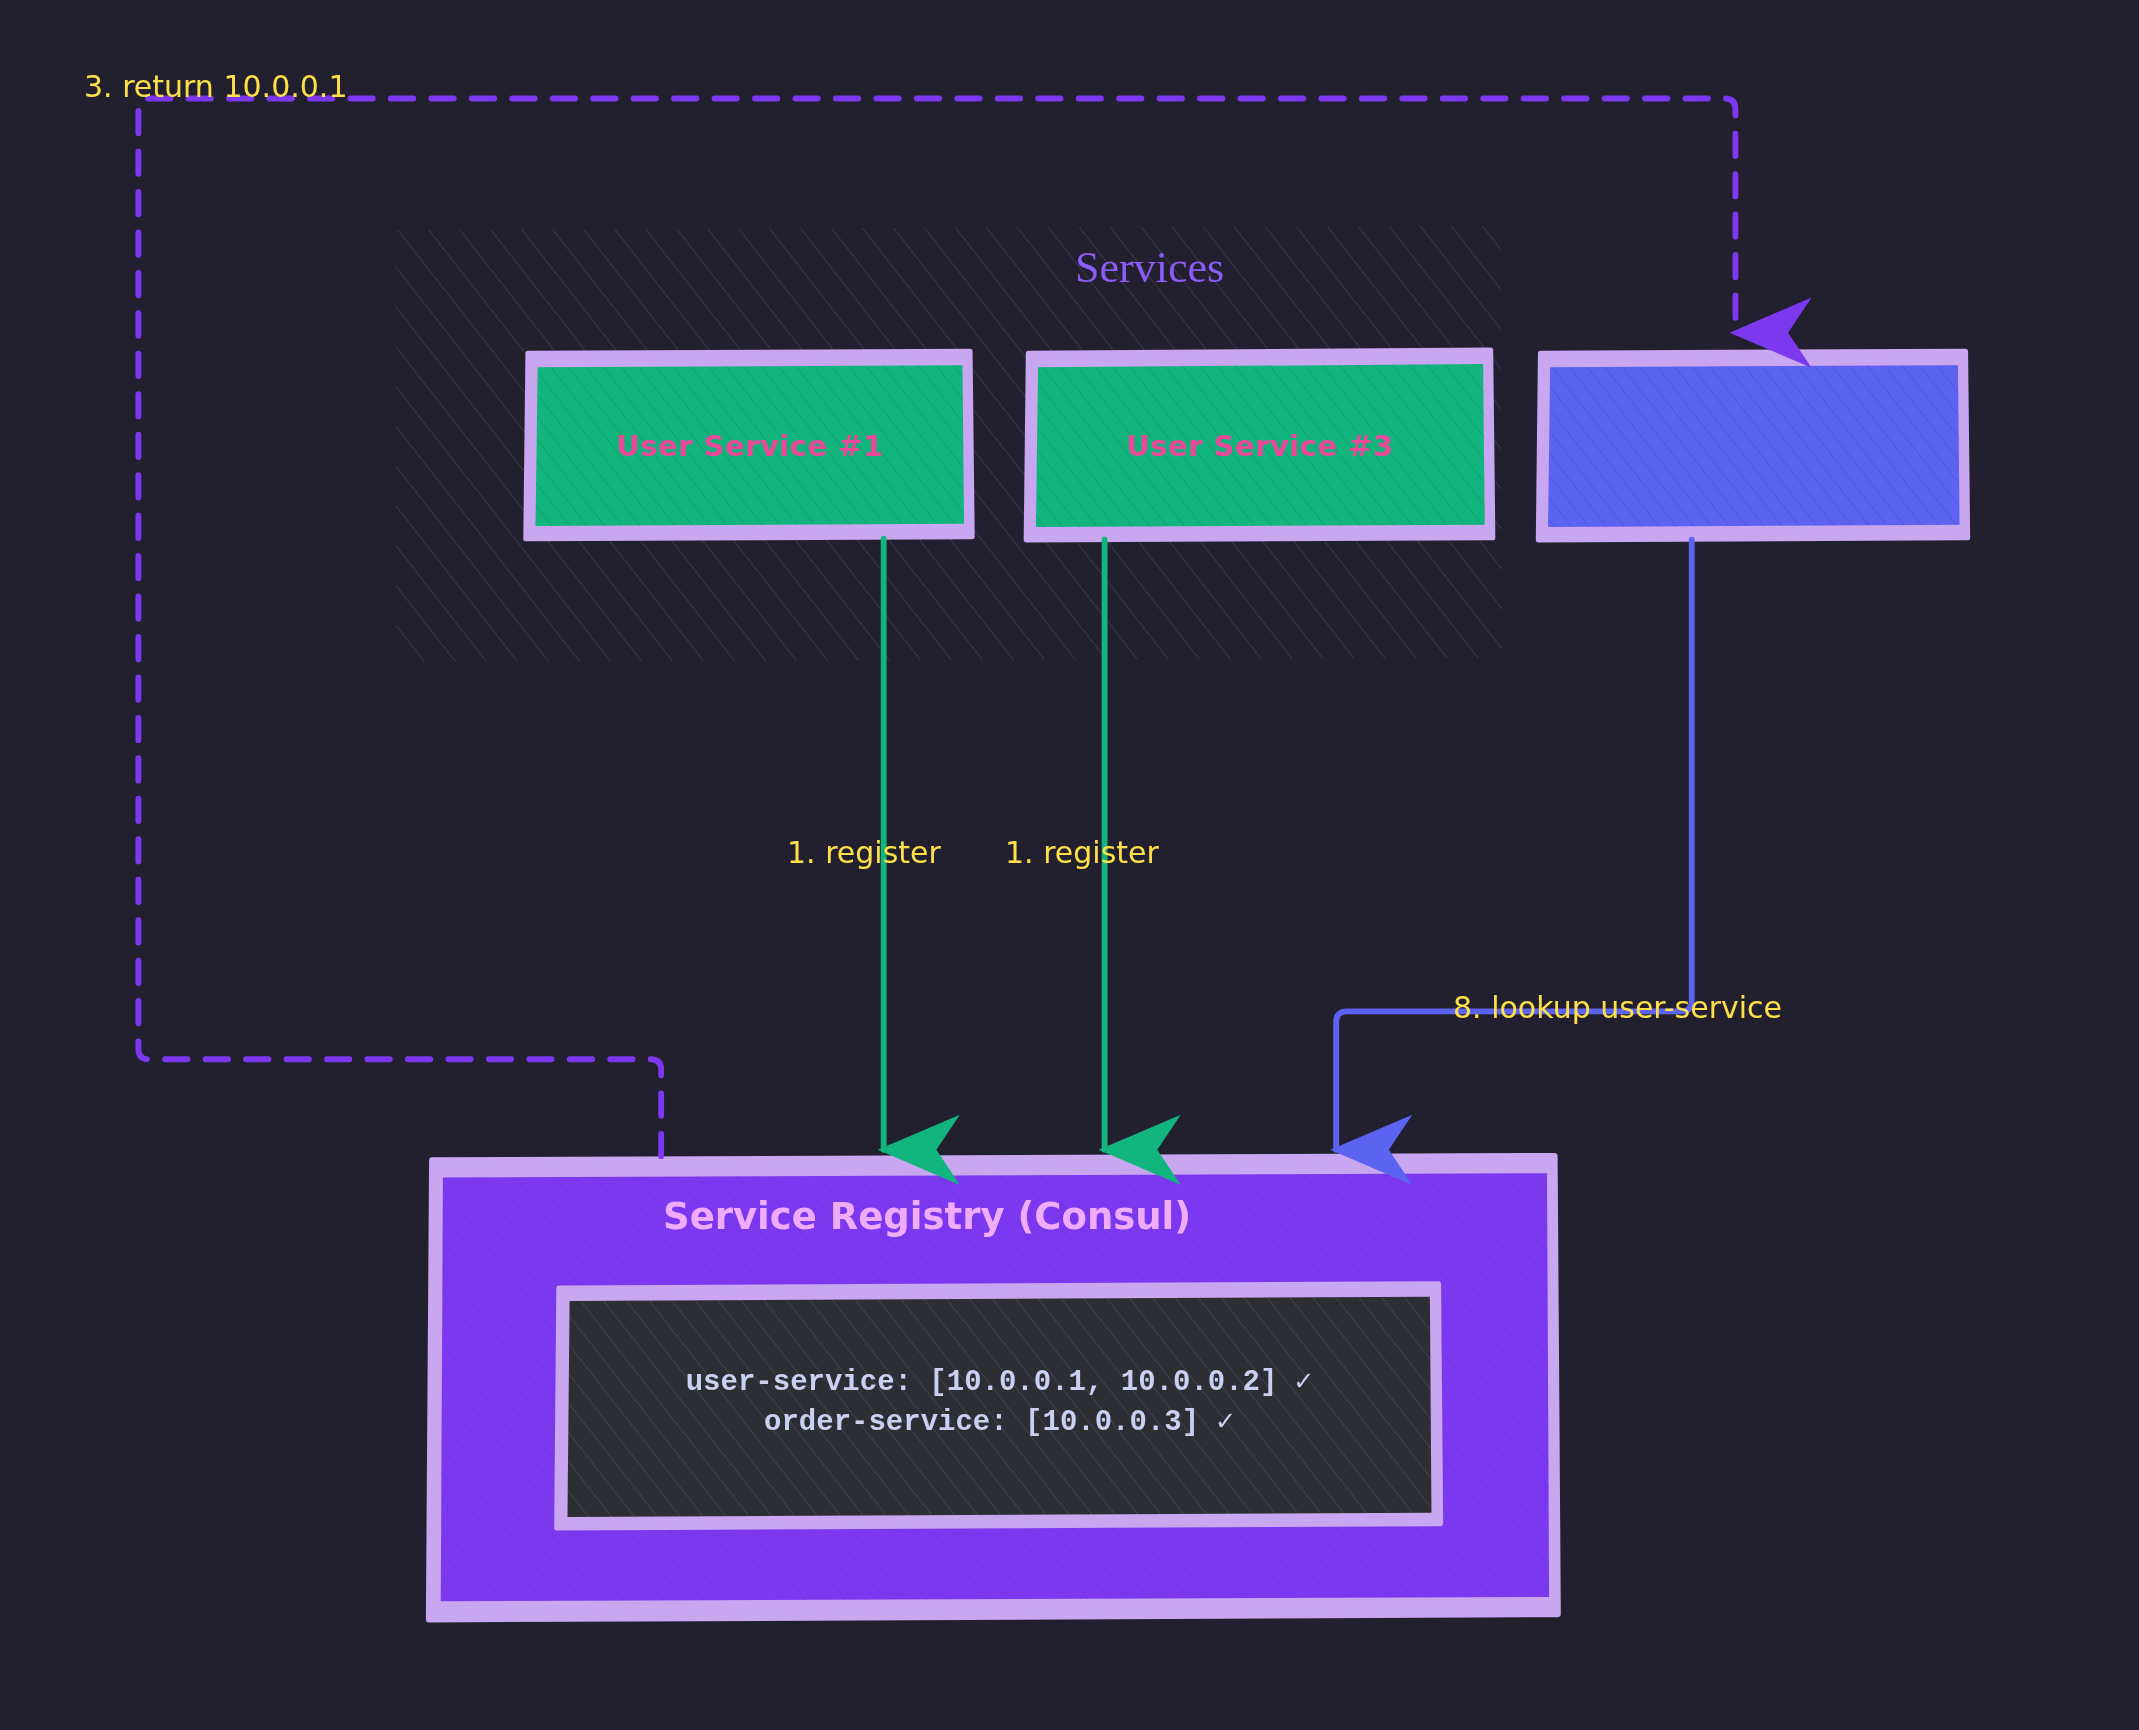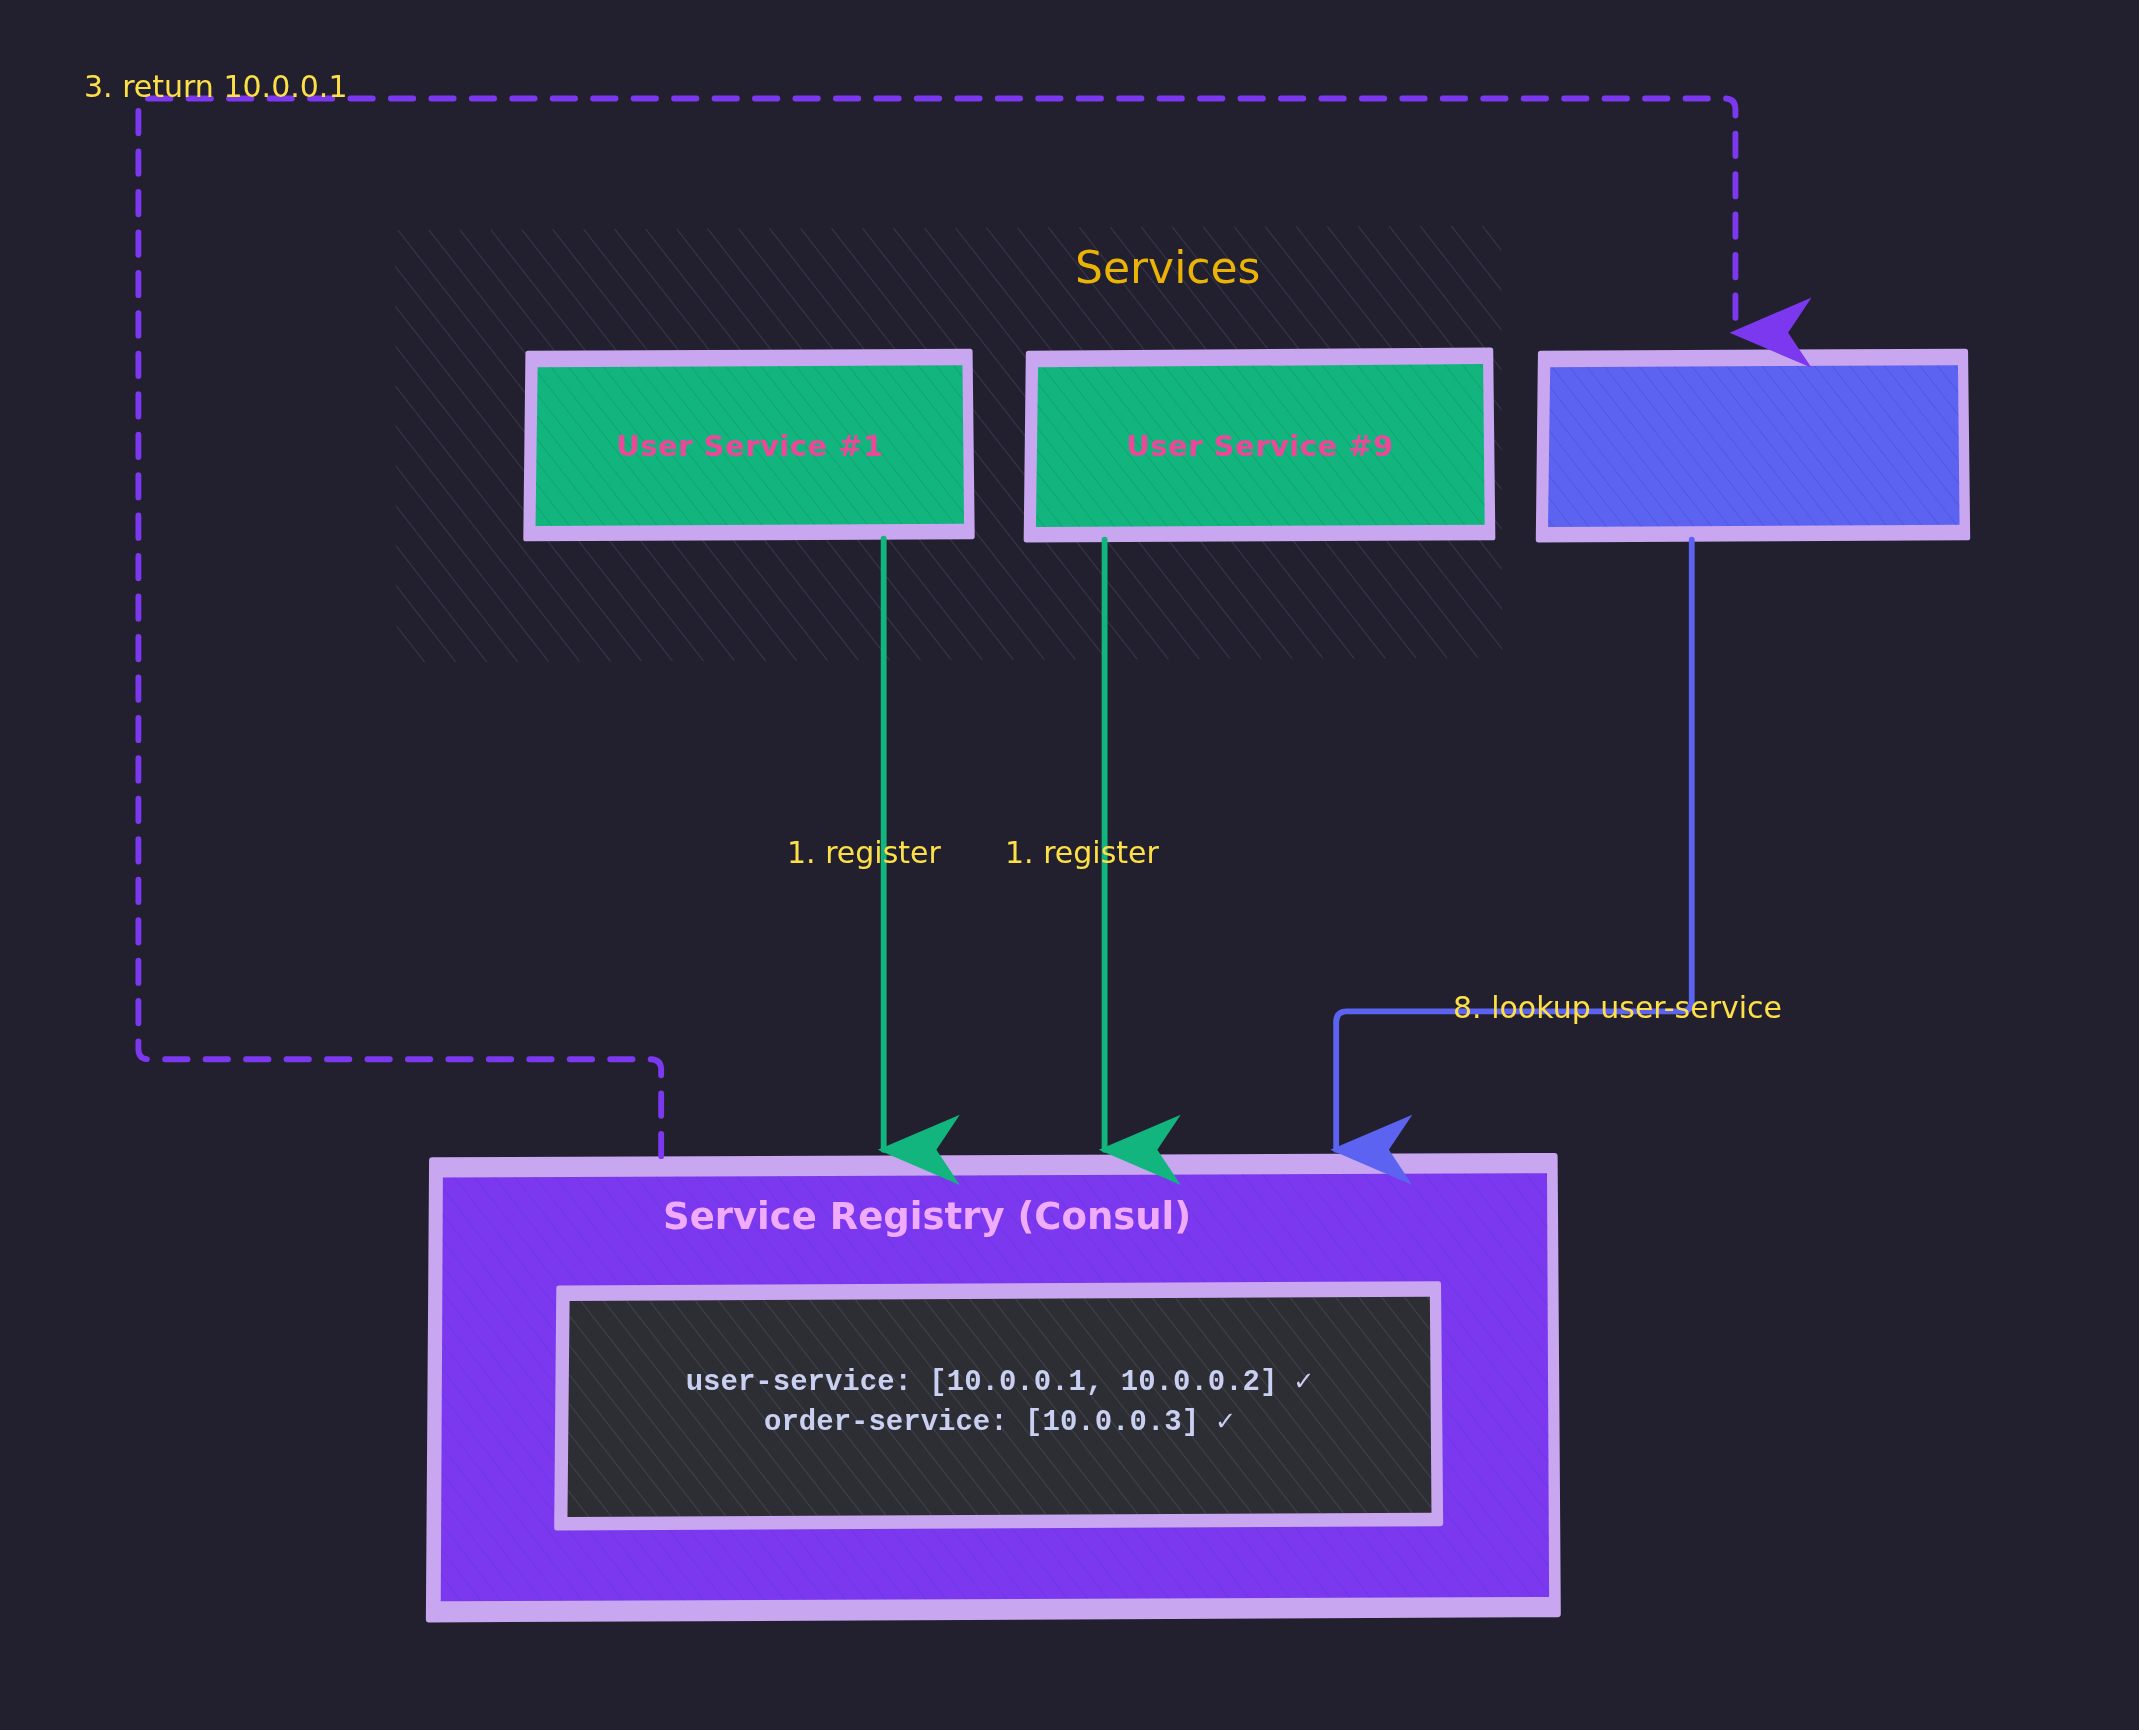--- a/index.html
+++ b/index.html
@@ -33,23 +33,24 @@
     pointer-events: none;
   }
   .edge-label {
     position: absolute;
     color: #fde047;
     white-space: nowrap;
     pointer-events: none;
   }
   .group-title {
     position: absolute;
-    color: #eab308;
+    color: #8b5cf6;
     white-space: nowrap;
     pointer-events: none;
+    font-family: Liberation Serif, serif;
   }
   .reg-title {
     position: absolute;
     color: #f0abfc;
     font-weight: 700;
     white-space: nowrap;
     pointer-events: none;
   }
   .entry-line {
     position: absolute;
@@ -104,21 +105,21 @@
     <path d="M1010 690 L1808 686 L1811 984 L1006 988 Z" fill="#12b57d"></path>
     <path d="M1010 690 L1808 686 L1811 984 L1006 988 Z" fill="url(#greenhatch)"></path>
   </svg>
   <div class="node-label" style="left:528px; top:353px; width:444px; height:185px; font-size:29px;">User Service #1</div>
 
   <svg class="layer" viewBox="0 0 4020 3250" preserveAspectRatio="none">
     <path d="M1932 664 L2800 658 L2804 1010 L1928 1014 Z" fill="#c8a6f0" stroke="#c8a6f0" stroke-width="10" stroke-linejoin="round"></path>
     <path d="M1950 690 L2786 684 L2789 986 L1946 990 Z" fill="#12b57d"></path>
     <path d="M1950 690 L2786 684 L2789 986 L1946 990 Z" fill="url(#greenhatch)"></path>
   </svg>
-  <div class="node-label" style="left:1028px; top:353px; width:464px; height:186px; font-size:29px;">User Service #9</div>
+  <div class="node-label" style="left:1028px; top:353px; width:464px; height:186px; font-size:29px;">User Service #3</div>
 
   <svg class="layer" viewBox="0 0 4020 3250" preserveAspectRatio="none">
     <path d="M2894 664 L3692 660 L3696 1010 L2890 1014 Z" fill="#c8a6f0" stroke="#c8a6f0" stroke-width="10" stroke-linejoin="round"></path>
     <path d="M2912 690 L3678 686 L3681 986 L2908 990 Z" fill="#5b63f0"></path>
     <path d="M2912 690 L3678 686 L3681 986 L2908 990 Z" fill="url(#bluehatch)"></path>
   </svg>
 
   <div class="group-title" style="left:1075px; top:242px; font-size:44px;">Services</div>
 
   <svg class="layer" viewBox="0 0 4020 3250" preserveAspectRatio="none">

